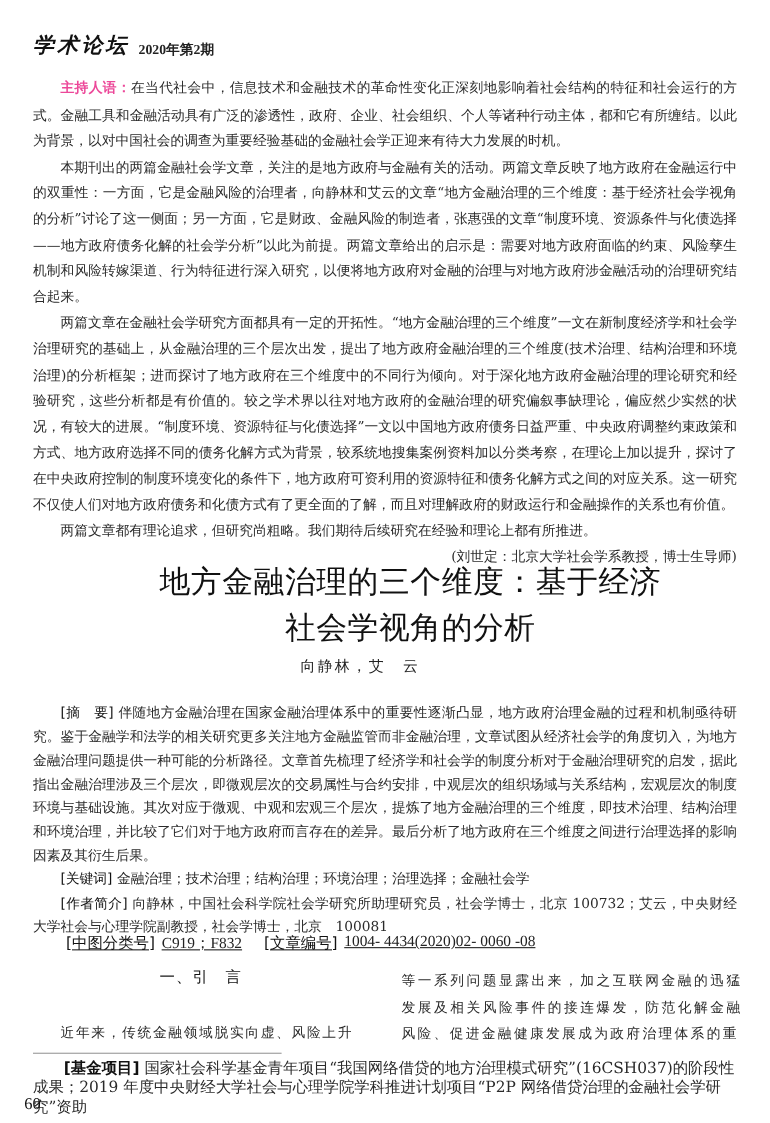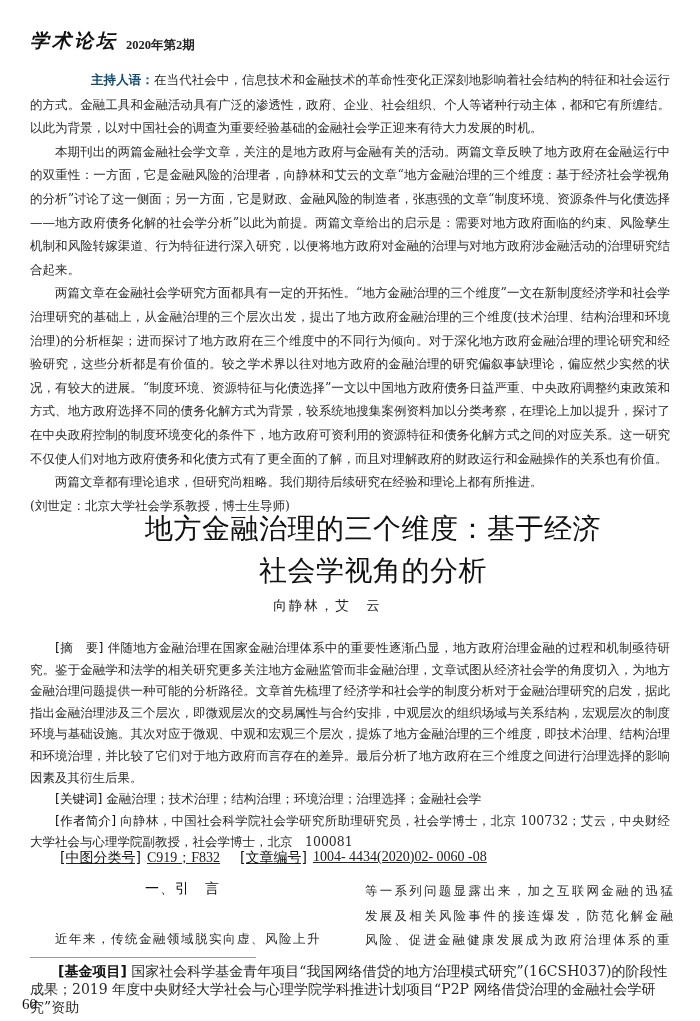--- a/index.html
+++ b/index.html
@@ -45,24 +45,24 @@
       line-height: 23.6px;
       text-align: justify;
       color: #2a2a2a;
     }
     .host p {
       text-indent: 2em;
     }
     .host .label {
       font-family: Liberation Serif, serif;
       font-weight: bold;
-      color: #0c4a6e;
-      margin-left: 36px;
+      color: #ec4899;
     }
     .signature {
+      text-align: right;
       text-indent: 0 !important;
     }
     .title {
       position: absolute;
       left: 0;
       top: 508px;
       width: 700px;
       text-align: center;
       font-family: "DejaVu Sans", sans-serif;
       font-size: 28px;

